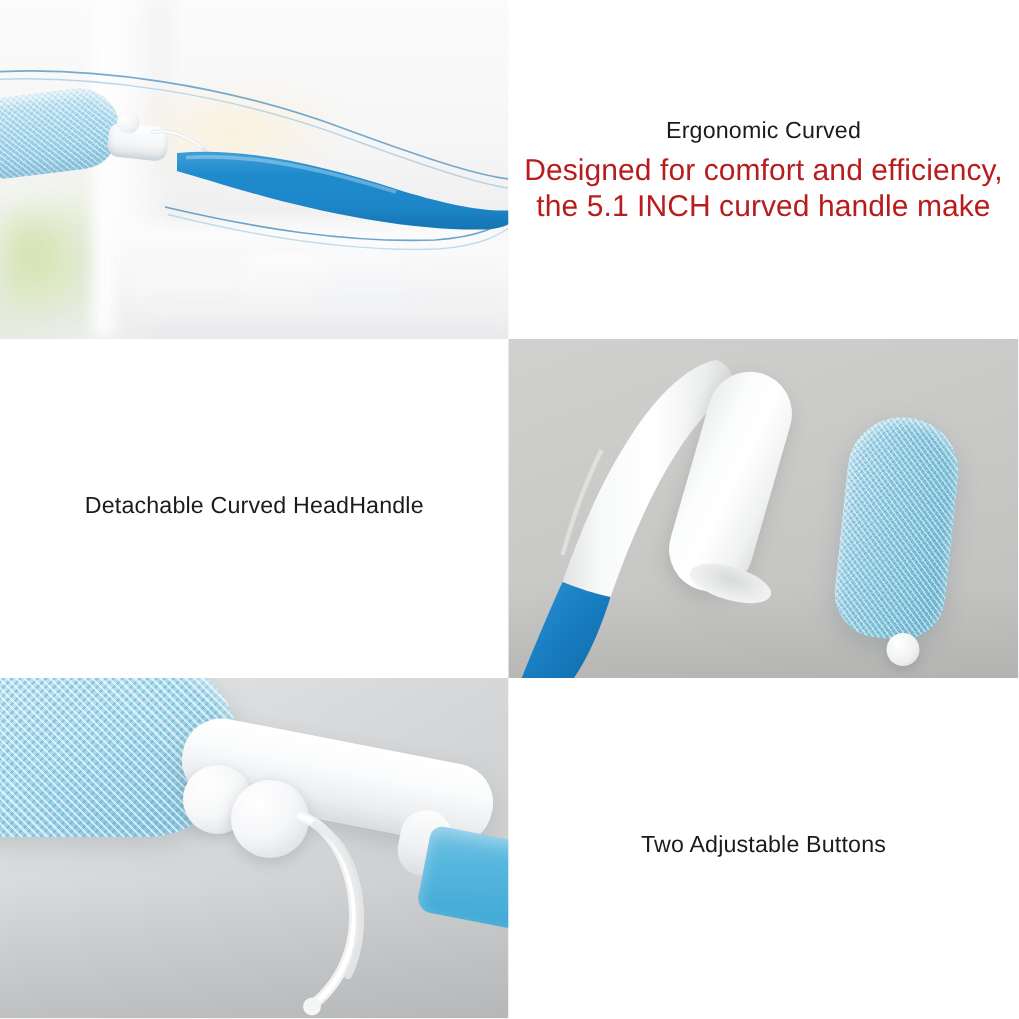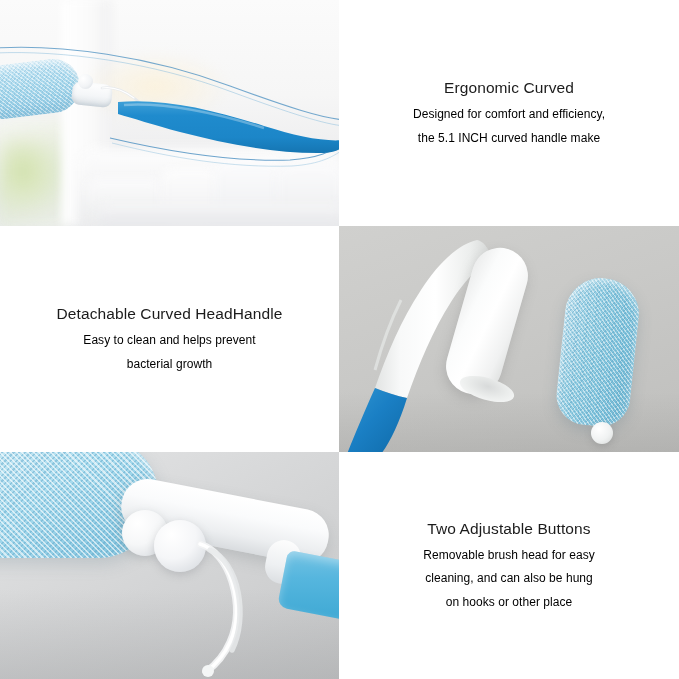--- a/index.html
+++ b/index.html
@@ -39,22 +39,22 @@
   }
   .tp-title {
     font-size: 15.5px;
     color: #1b1b1b;
     letter-spacing: .1px;
     line-height: 23px;
     margin-bottom: 4px;
     white-space: nowrap;
   }
   .tp-body {
-    font-size: 12px;
-    color: #000000;
+    font-size: 20px;
+    color: #b91c1c;
     line-height: 23.5px;
     letter-spacing: .05px;
   }
   .tp-body span { display: block; white-space: nowrap; }
 
   
   .photo1 { background: #f3f4f5; }
   .p1-room { position: absolute; inset: 0; }
   .p1-wall {
     position: absolute; inset: 0;
@@ -292,24 +292,20 @@
     <div class="cell textpanel">
       <div class="tp-title">Ergonomic Curved</div>
       <div class="tp-body">
         <span>Designed for comfort and efficiency,</span>
         <span>the 5.1 INCH curved handle make</span>
       </div>
     </div>
 
     <div class="cell textpanel">
       <div class="tp-title">Detachable Curved HeadHandle</div>
-      <div class="tp-body">
-        <span>Easy to clean and helps prevent</span>
-        <span>bacterial growth</span>
-      </div>
     </div>
 
     <div class="cell photo2">
       <div class="p2-shadow"></div>
 
       <svg class="p2-handle" viewBox="0 0 180 224">
         <defs>
           <linearGradient id="whitehandle" x1="0" y1="0" x2="1" y2="0">
             <stop offset="0%" stop-color="#e2e4e3"></stop>
             <stop offset="22%" stop-color="#f8f9f9"></stop>
@@ -349,21 +345,16 @@
       <svg class="p3-cord" viewBox="0 0 110 140">
         <path d="M20,6 C34,10 46,24 52,44 C58,64 58,86 50,104 C44,118 34,128 26,134" fill="none" stroke="#f1f3f4" stroke-width="7" stroke-linecap="round" opacity=".96"></path>
         <path d="M20,6 C34,10 46,24 52,44 C58,64 58,86 50,104 C44,118 34,128 26,134" fill="none" stroke="#ffffff" stroke-width="3.5" stroke-linecap="round"></path>
         <path d="M30,12 C44,18 54,34 58,54 C62,74 60,96 52,112" fill="none" stroke="#e6e9ea" stroke-width="5.5" stroke-linecap="round" opacity=".85"></path>
         <circle cx="28" cy="133" r="6" fill="#f4f6f6"></circle>
       </svg>
     </div>
 
     <div class="cell textpanel">
       <div class="tp-title">Two Adjustable Buttons</div>
-      <div class="tp-body">
-        <span>Removable brush head for easy</span>
-        <span>cleaning, and can also be hung</span>
-        <span>on hooks or other place</span>
-      </div>
     </div>
 
   </div>
 </div>
 
 </body></html>

